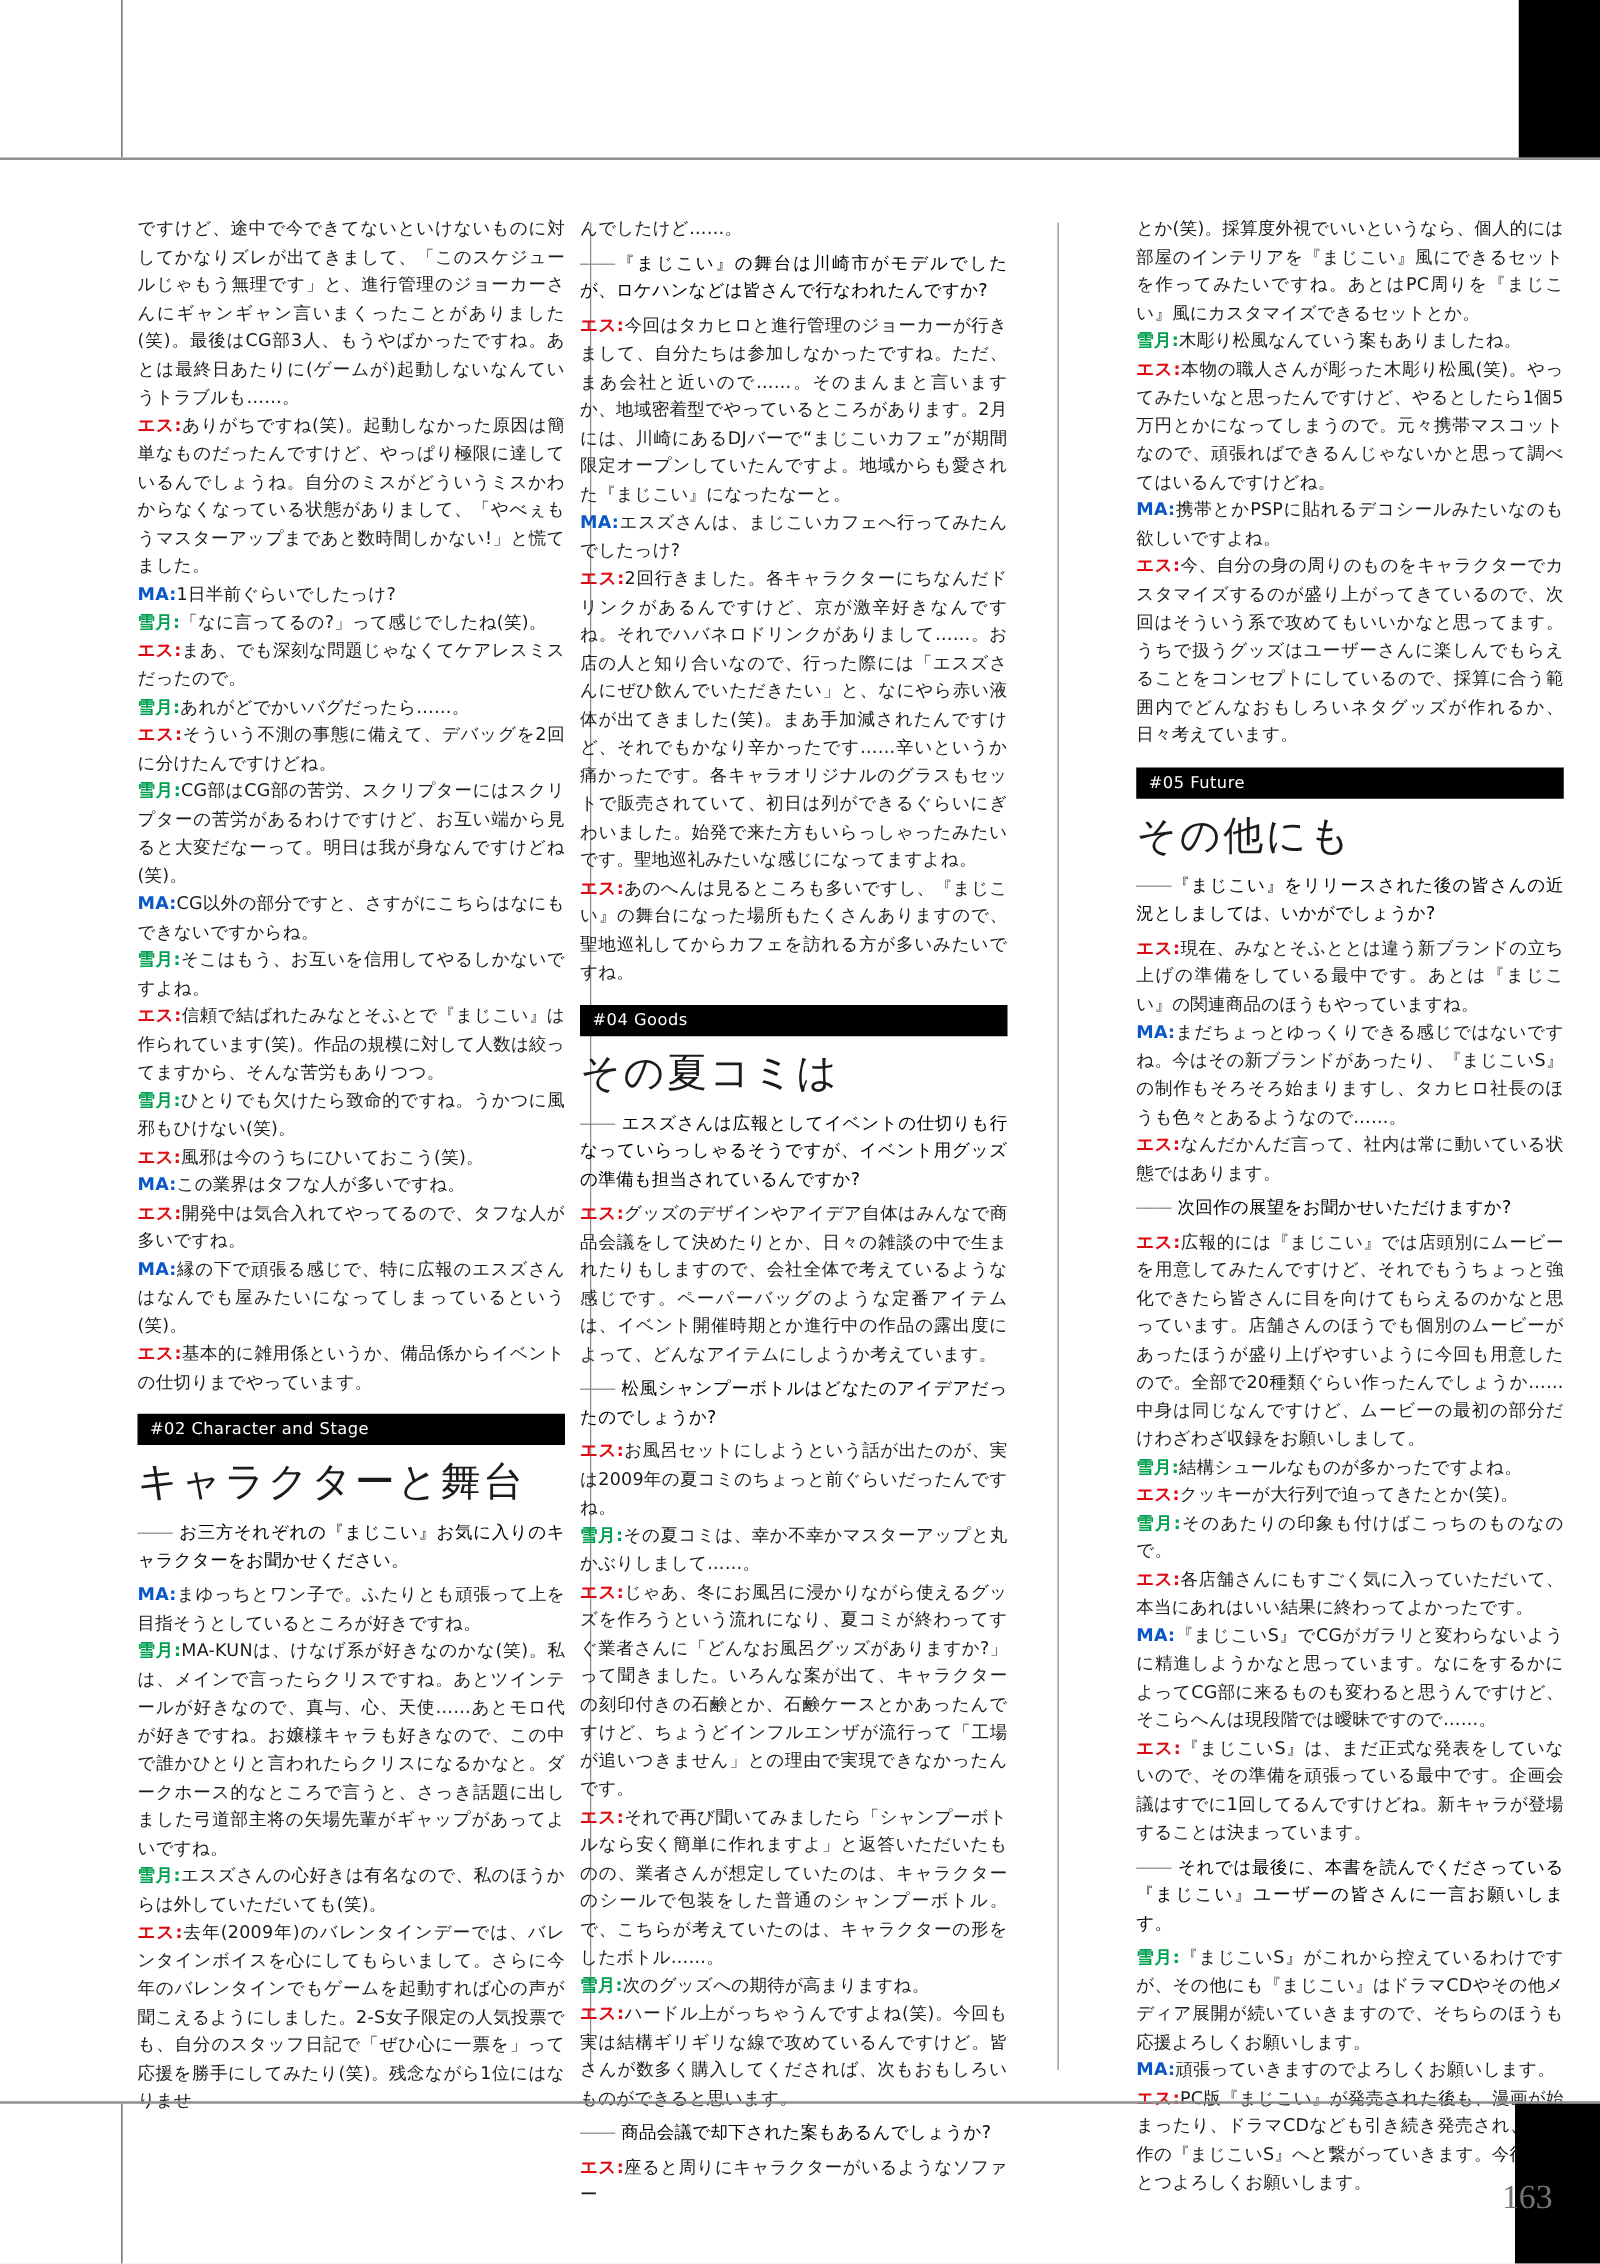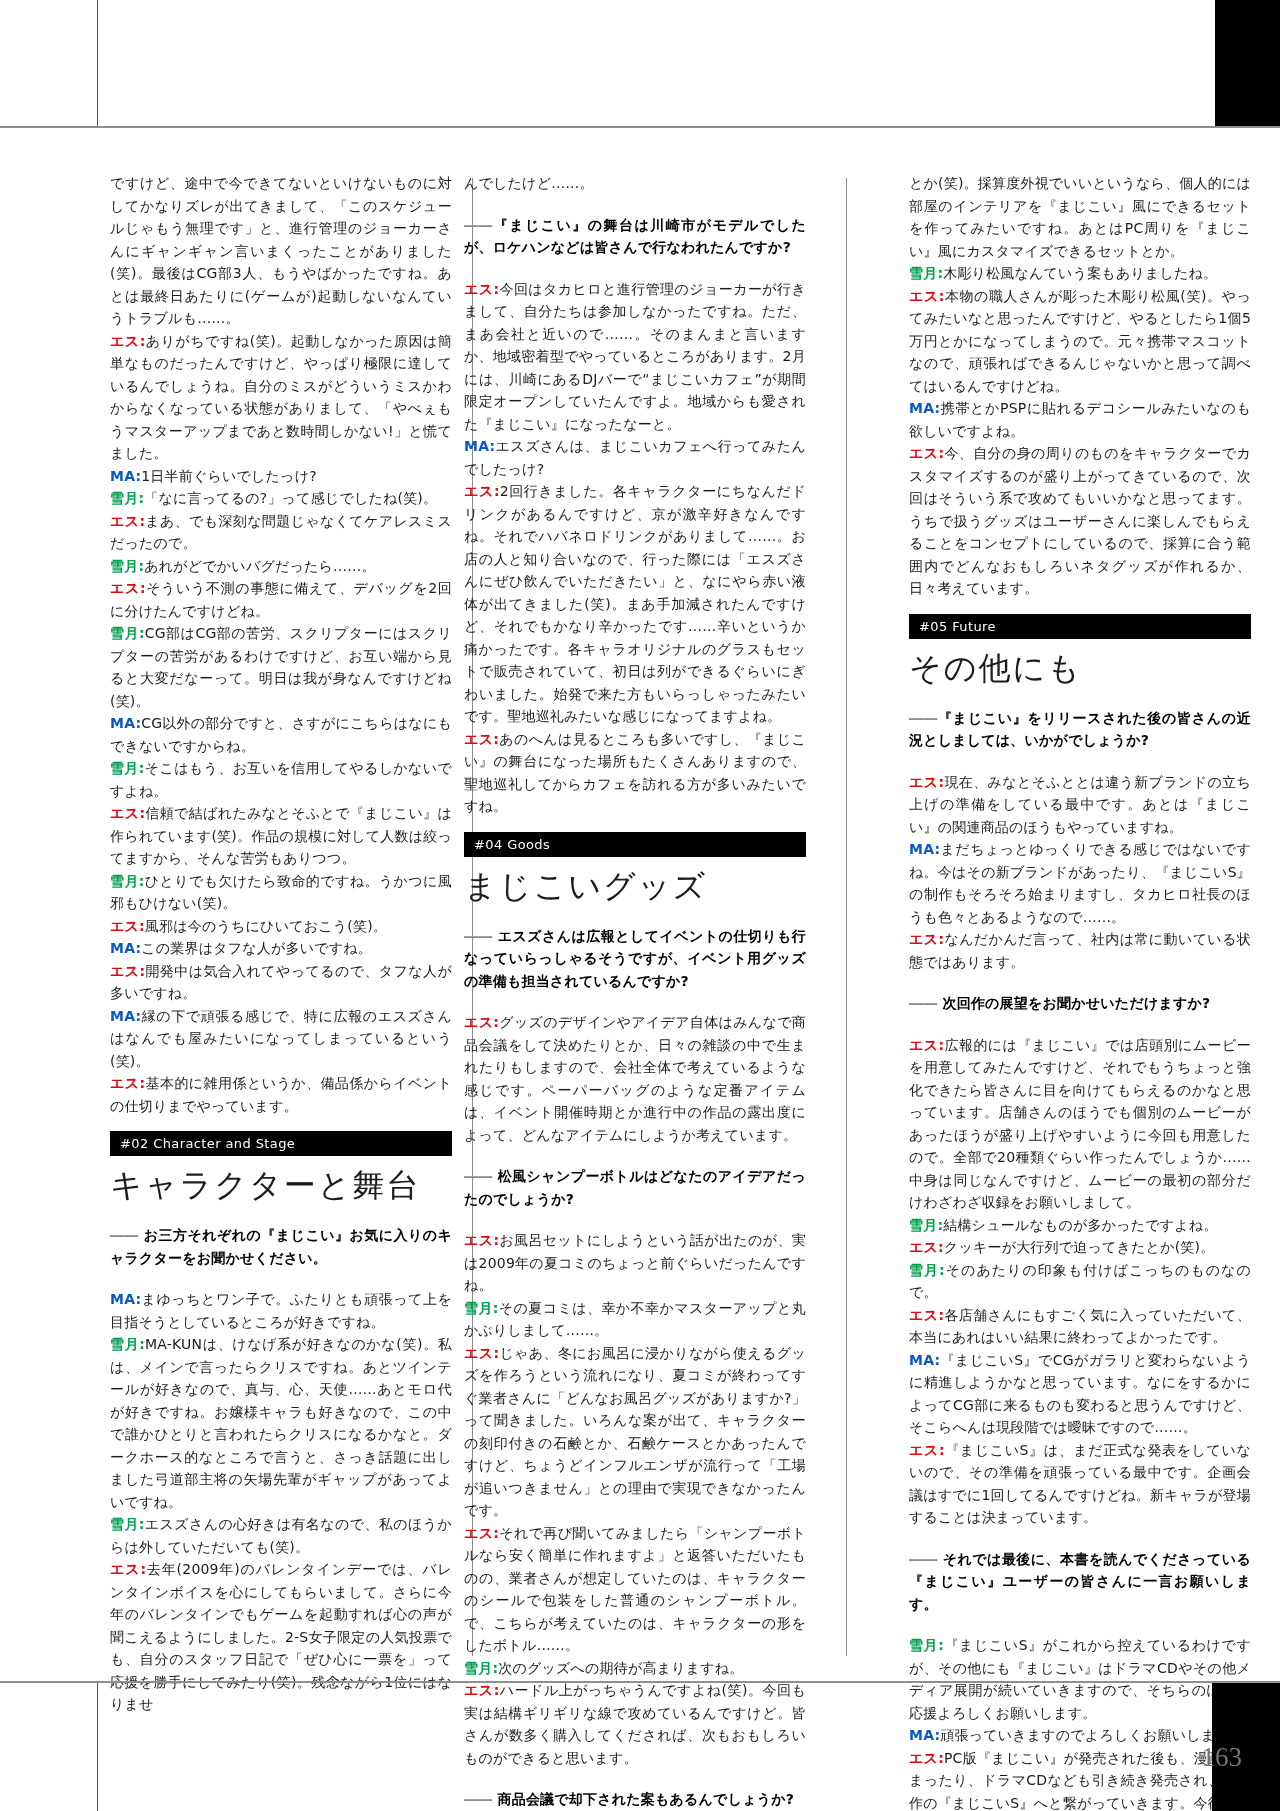--- a/index.html
+++ b/index.html
@@ -14,21 +14,21 @@
   .corner-bottom{left:1212px;top:1683px;width:68px;height:128px;}
   .page-number{position:absolute;left:1152px;top:1742px;width:90px;text-align:right;
         font-family:"Liberation Serif","DejaVu Serif",serif;font-size:27px;color:#737373;}
   .col{position:absolute;top:172px;width:342px;font-size:14px;line-height:22.5px;
         color:#1b1b1b;text-align:justify;letter-spacing:0.2px;}
   .col-1{left:110px;} .col-2{left:464px;} .col-3{left:909px;}
   .divider{position:absolute;top:178px;width:1px;height:1478px;background:#8a8a8a;}
   .divider-1{left:472px;} .divider-2{left:846px;}
   .col p{margin:0;}
   .spk{font-weight:bold;}
-  p.q{font-weight:bold;color:#000;margin:19px 0;}
+  p.q{font-weight:normal;color:#000;margin:5px 0;}
   p.q .dash{color:#8a8a8a;}
   .sec-bar{background:#000;color:#fff;font-size:13px;height:25px;line-height:25px;
         padding-left:10px;margin-top:14px;letter-spacing:0.4px;text-align:left;}
   .sec-title{font-size:32px;font-weight:normal;color:#1b1b1b;margin:9px 0 10px;
         letter-spacing:2px;line-height:1.25;text-align:left;}
 </style>
 </head>
 <body>
 
 <div class="page">
@@ -64,21 +64,21 @@
     </div>
   <div class="divider divider-1"></div>
   <div class="col col-2">
       <p>んでしたけど……。</p>
       <p class="q"><span class="dash">――</span>『まじこい』の舞台は川崎市がモデルでしたが、ロケハンなどは皆さんで行なわれたんですか?</p>
       <p><span class="spk" style="color: rgb(221, 10, 18);">エス:</span>今回はタカヒロと進行管理のジョーカーが行きまして、自分たちは参加しなかったですね。ただ、まあ会社と近いので……。そのまんまと言いますか、地域密着型でやっているところがあります。2月には、川崎にあるDJバーで“まじこいカフェ”が期間限定オープンしていたんですよ。地域からも愛された『まじこい』になったなーと。</p>
       <p><span class="spk" style="color: rgb(10, 88, 200);">MA:</span>エスズさんは、まじこいカフェへ行ってみたんでしたっけ?</p>
       <p><span class="spk" style="color: rgb(221, 10, 18);">エス:</span>2回行きました。各キャラクターにちなんだドリンクがあるんですけど、京が激辛好きなんですね。それでハバネロドリンクがありまして……。お店の人と知り合いなので、行った際には「エスズさんにぜひ飲んでいただきたい」と、なにやら赤い液体が出てきました(笑)。まあ手加減されたんですけど、それでもかなり辛かったです……辛いというか痛かったです。各キャラオリジナルのグラスもセットで販売されていて、初日は列ができるぐらいにぎわいました。始発で来た方もいらっしゃったみたいです。聖地巡礼みたいな感じになってますよね。</p>
       <p><span class="spk" style="color: rgb(221, 10, 18);">エス:</span>あのへんは見るところも多いですし、『まじこい』の舞台になった場所もたくさんありますので、聖地巡礼してからカフェを訪れる方が多いみたいですね。</p>
       <div class="sec-bar">#04 Goods</div>
-      <div class="sec-title">まじこいグッズ</div>
+      <div class="sec-title">その夏コミは</div>
       <p class="q"><span class="dash">――</span> エスズさんは広報としてイベントの仕切りも行なっていらっしゃるそうですが、イベント用グッズの準備も担当されているんですか?</p>
       <p><span class="spk" style="color: rgb(221, 10, 18);">エス:</span>グッズのデザインやアイデア自体はみんなで商品会議をして決めたりとか、日々の雑談の中で生まれたりもしますので、会社全体で考えているような感じです。ペーパーバッグのような定番アイテムは、イベント開催時期とか進行中の作品の露出度によって、どんなアイテムにしようか考えています。</p>
       <p class="q"><span class="dash">――</span> 松風シャンプーボトルはどなたのアイデアだったのでしょうか?</p>
       <p><span class="spk" style="color: rgb(221, 10, 18);">エス:</span>お風呂セットにしようという話が出たのが、実は2009年の夏コミのちょっと前ぐらいだったんですね。</p>
       <p><span class="spk" style="color: rgb(0, 160, 78);">雪月:</span>その夏コミは、幸か不幸かマスターアップと丸かぶりしまして……。</p>
       <p><span class="spk" style="color: rgb(221, 10, 18);">エス:</span>じゃあ、冬にお風呂に浸かりながら使えるグッズを作ろうという流れになり、夏コミが終わってすぐ業者さんに「どんなお風呂グッズがありますか?」って聞きました。いろんな案が出て、キャラクターの刻印付きの石鹸とか、石鹸ケースとかあったんですけど、ちょうどインフルエンザが流行って「工場が追いつきません」との理由で実現できなかったんです。</p>
       <p><span class="spk" style="color: rgb(221, 10, 18);">エス:</span>それで再び聞いてみましたら「シャンプーボトルなら安く簡単に作れますよ」と返答いただいたものの、業者さんが想定していたのは、キャラクターのシールで包装をした普通のシャンプーボトル。で、こちらが考えていたのは、キャラクターの形をしたボトル……。</p>
       <p><span class="spk" style="color: rgb(0, 160, 78);">雪月:</span>次のグッズへの期待が高まりますね。</p>
       <p><span class="spk" style="color: rgb(221, 10, 18);">エス:</span>ハードル上がっちゃうんですよね(笑)。今回も実は結構ギリギリな線で攻めているんですけど。皆さんが数多く購入してくだされば、次もおもしろいものができると思います。</p>
       <p class="q"><span class="dash">――</span> 商品会議で却下された案もあるんでしょうか?</p>

